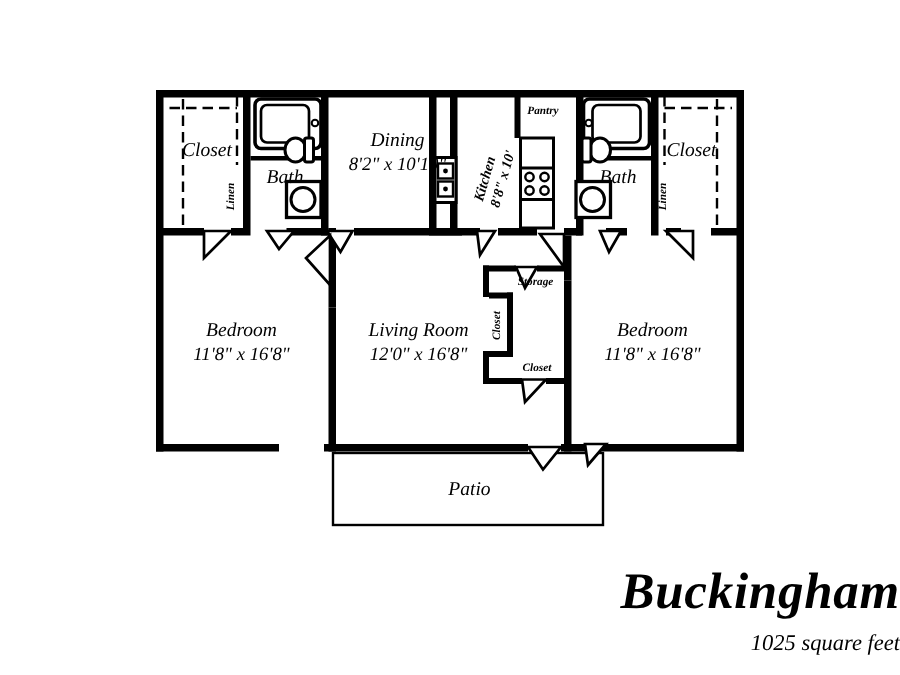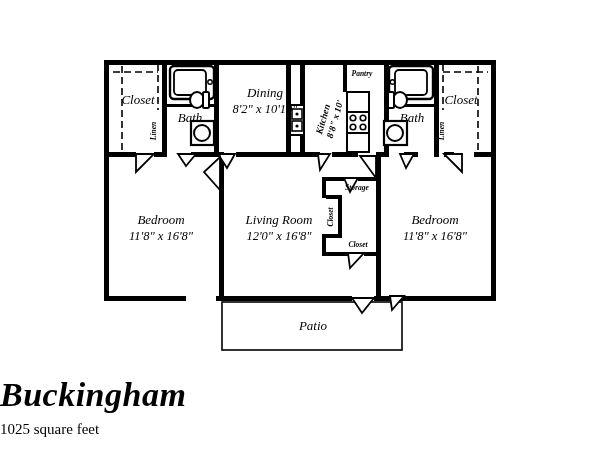--- a/index.html
+++ b/index.html
@@ -18,33 +18,34 @@
   #plan-svg {
     position: absolute;
     left: 0;
     top: 0;
   }
   .title-block {
     position: absolute;
     left: 0;
     top: 378px;
     width: 600px;
-    text-align: left;
+    text-align: right;
   }
   .plan-title {
     font-family: "Liberation Serif", serif;
     font-style: italic;
     font-weight: bold;
     font-size: 34px;
     letter-spacing: 0.5px;
     color: #000000;
     line-height: 1.0;
   }
   .plan-subtitle {
     font-family: "Liberation Serif", serif;
+    font-style: italic;
     font-size: 15px;
     color: #000000;
     margin-top: 9px;
   }
   text.rm {
     font-family: "Liberation Serif", serif;
     font-style: italic;
     fill: #000000;
     text-anchor: middle;
   }

